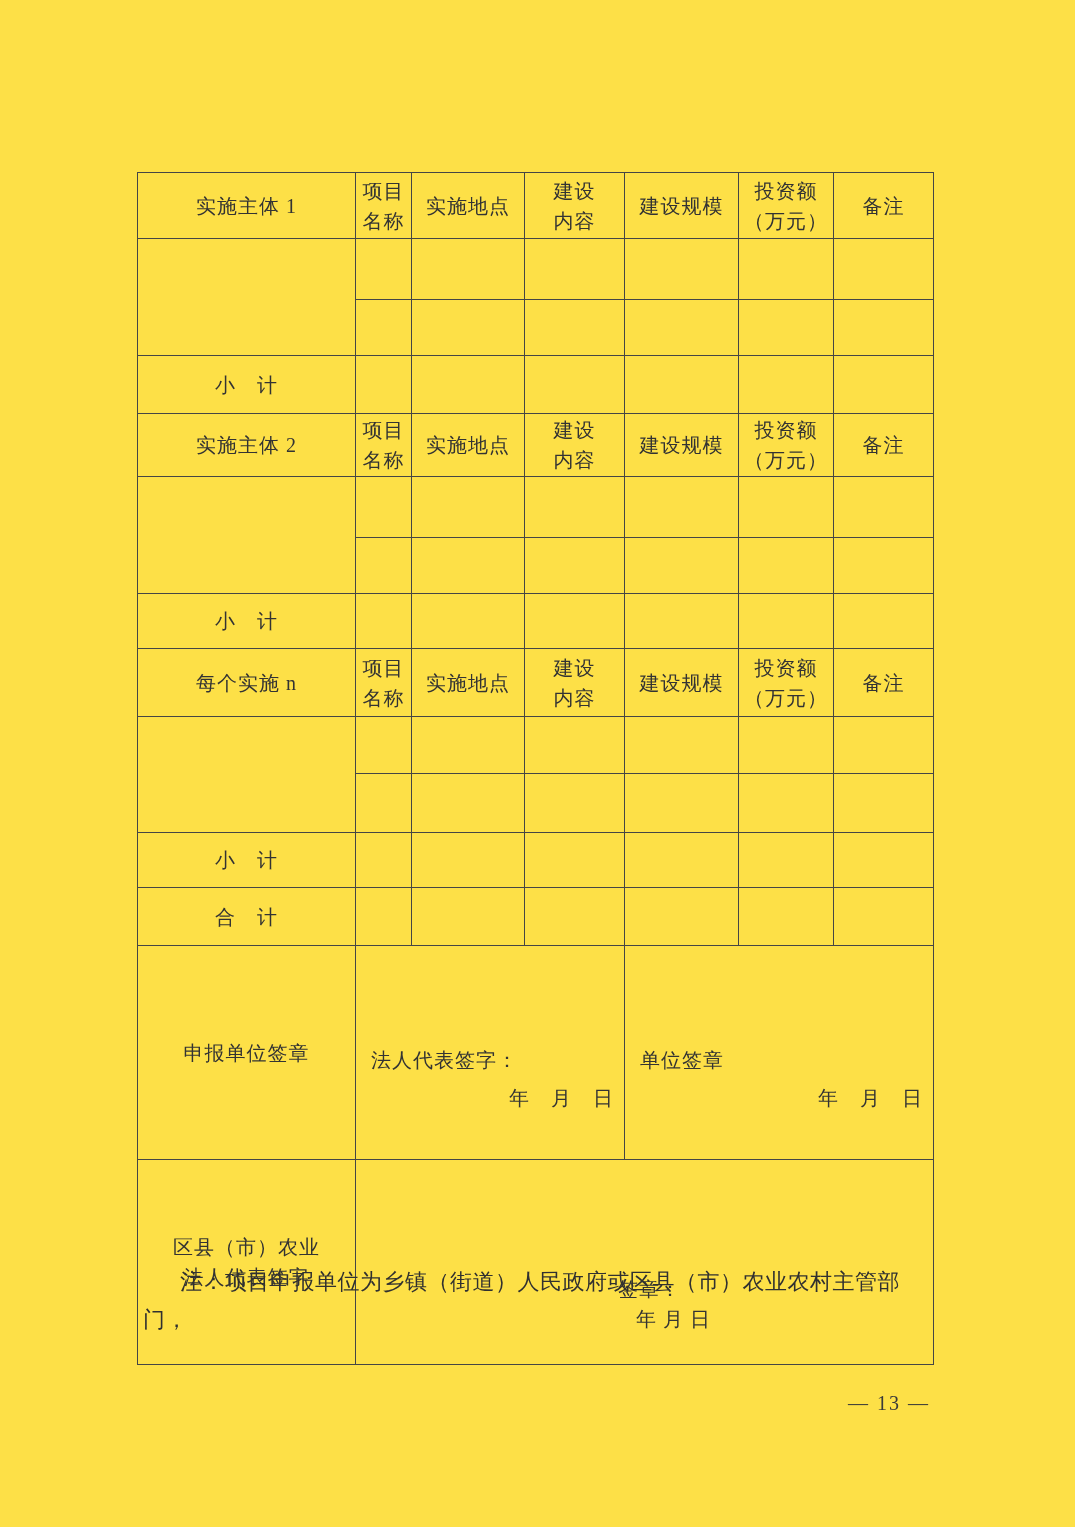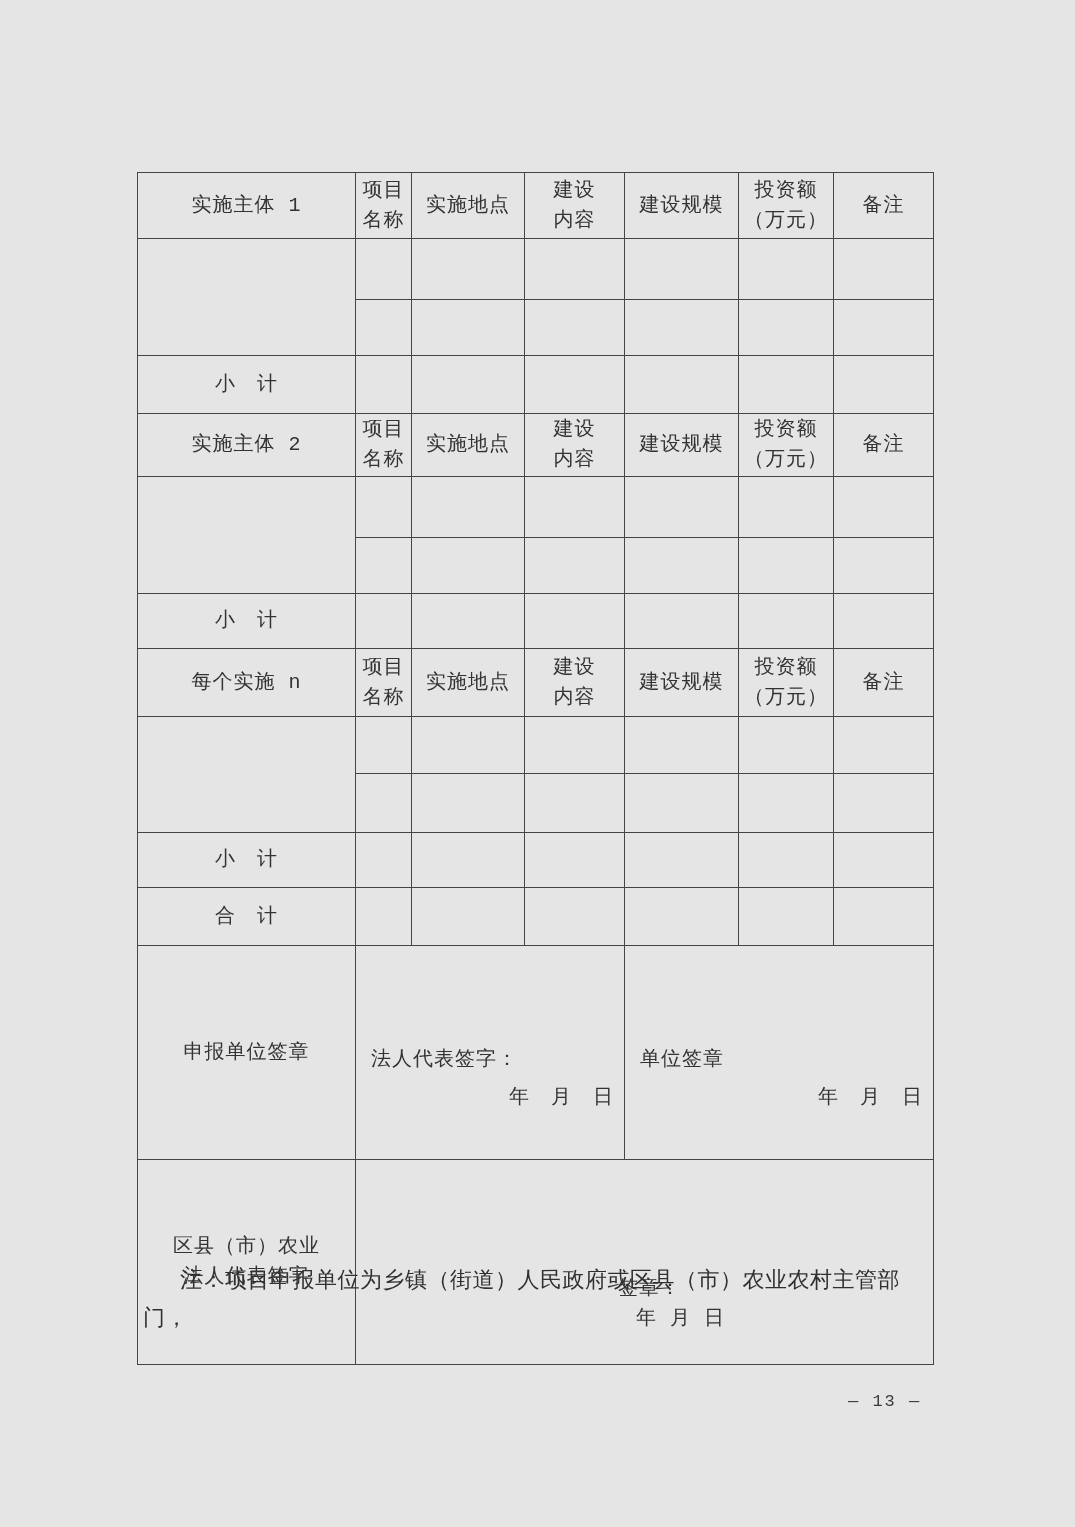--- a/index.html
+++ b/index.html
@@ -11,22 +11,21 @@
     position: relative;
     width: 1075px;
     height: 1527px;
     font-family: "Liberation Serif", "DejaVu Serif", serif;
     color: #2e2e2e;
     overflow: hidden;
   }
   .sheet {
     position: absolute;
     inset: 0;
-    background: #e5e5e5;
-    font-family: Liberation Mono, monospace;
+    background: #fde047;
   }
   table.form {
     position: absolute;
     left: 137px;
     top: 172px;
     width: 796px;
     border-collapse: collapse;
     table-layout: fixed;
   }
   table.form td {
@@ -102,21 +101,21 @@
     font-size: 22px;
     line-height: 38px;
     color: #303030;
     letter-spacing: 0.5px;
   }
   .note .ln1 { text-indent: 37px; }
   .page-number {
     position: absolute;
     left: 848px;
     top: 1392px;
-    font-size: 17px;
+    font-size: 20px;
     color: #3a3a3a;
     letter-spacing: 2px;
     white-space: nowrap;
   }
 </style>
 </head>
 <body>
 
 <div class="sheet">
 

